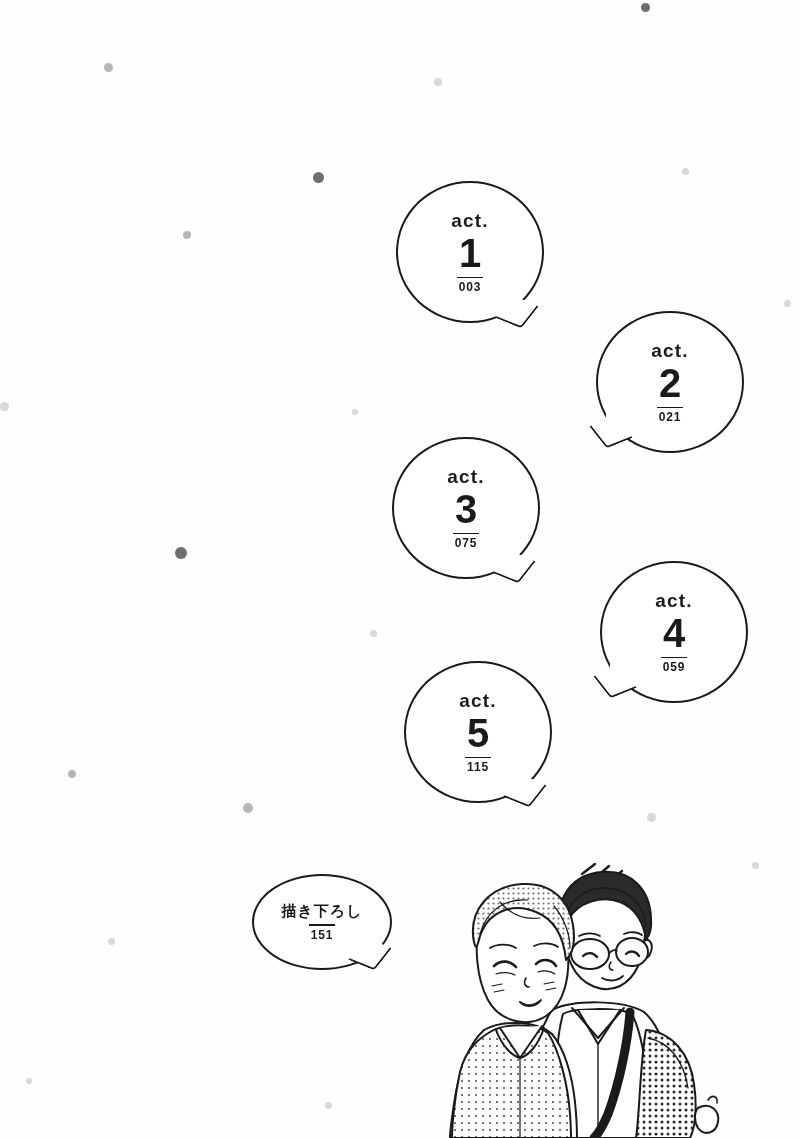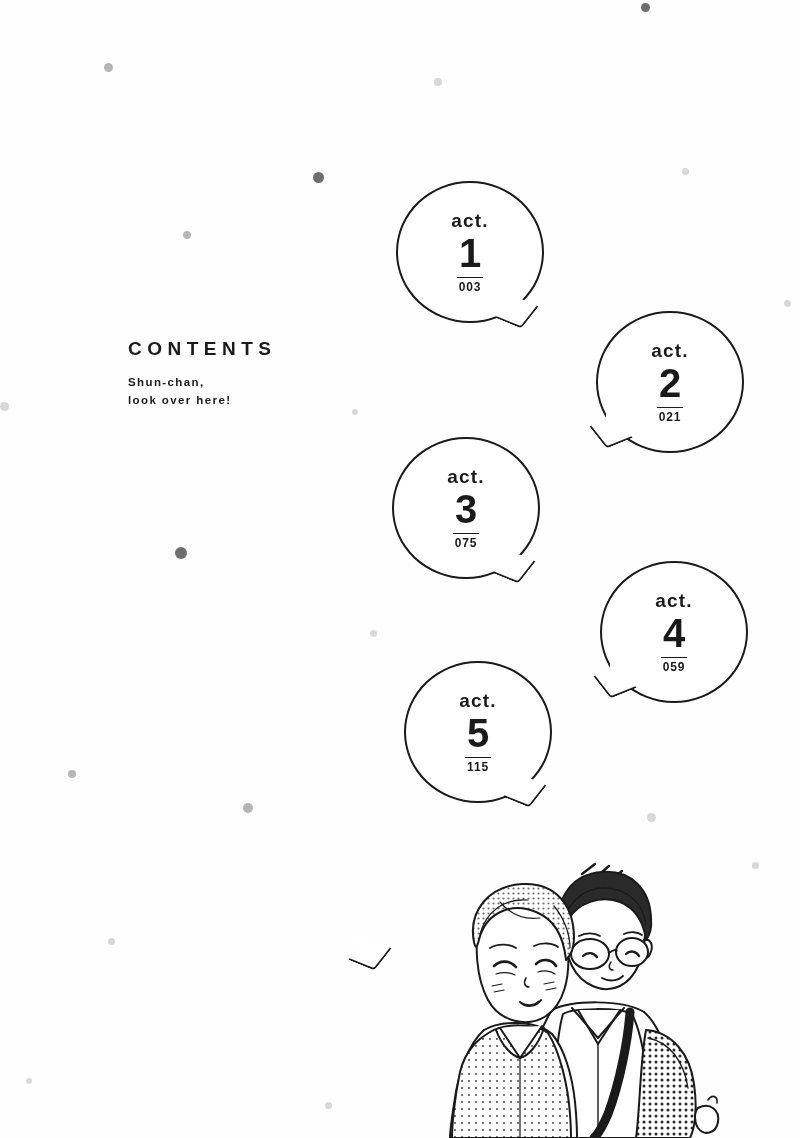--- a/index.html
+++ b/index.html
@@ -165,27 +165,20 @@
   <div class="dot dark" style="left:175px; top:547px;width:12px; height:12px;"></div>
   <div class="dot light" style="left:370px; top:630px;width:7px;  height:7px;"></div>
   <div class="dot mid" style="left:68px;  top:770px;width:8px;  height:8px;"></div>
   <div class="dot mid" style="left:243px; top:803px;width:10px; height:10px;"></div>
   <div class="dot light" style="left:647px; top:813px;width:9px;  height:9px;"></div>
   <div class="dot light" style="left:752px; top:862px;width:7px;  height:7px;"></div>
   <div class="dot light" style="left:108px; top:938px;width:7px;  height:7px;"></div>
   <div class="dot light" style="left:325px; top:1102px;width:7px; height:7px;"></div>
   <div class="dot light" style="left:26px;  top:1078px;width:6px; height:6px;"></div>
 
-  <div id="contents-block">
-    <div id="contents-title">CONTENTS</div>
-    <div id="contents-sub">
-      <div>Shun-chan,</div>
-      <div>look over here!</div>
-    </div>
-  </div>
 
   <div id="bubble-1" class="bubble">
     <div class="act-label">act.</div>
     <div class="act-num">1</div>
     <div class="page-wrap">
       <div class="page-rule"></div>
       <div class="page-num">003</div>
     </div>
   </div>
   <div class="tail br" style="left:503px; top:298px;"></div>
@@ -228,20 +221,27 @@
     <div class="act-label">act.</div>
     <div class="act-num">5</div>
     <div class="page-wrap">
       <div class="page-rule"></div>
       <div class="page-num">115</div>
     </div>
   </div>
   <div class="tail br" style="left:511px; top:777px;"></div>
   <div class="tail-mask" style="left:506px; top:769px; width:22px; height:14px;"></div>
 
+  <div id="bubble-extra" class="bubble">
+    <div class="extra-label">描き下ろし</div>
+    <div class="page-wrap">
+      <div class="page-rule"></div>
+      <div class="page-num">151</div>
+    </div>
+  </div>
   <div class="tail br" style="left:356px; top:940px;"></div>
   <div class="tail-mask" style="left:352px; top:932px; width:20px; height:14px;"></div>
 
   <svg id="illustration" viewBox="0 0 368 276">
     <defs>
       <pattern id="dots-bag" width="6" height="6" patternUnits="userSpaceOnUse">
         <rect width="6" height="6" fill="#ffffff"></rect>
         <circle cx="2" cy="2" r="1.5" fill="#2a2a2a"></circle>
       </pattern>
       <pattern id="dots-shirt" width="7" height="7" patternUnits="userSpaceOnUse">

